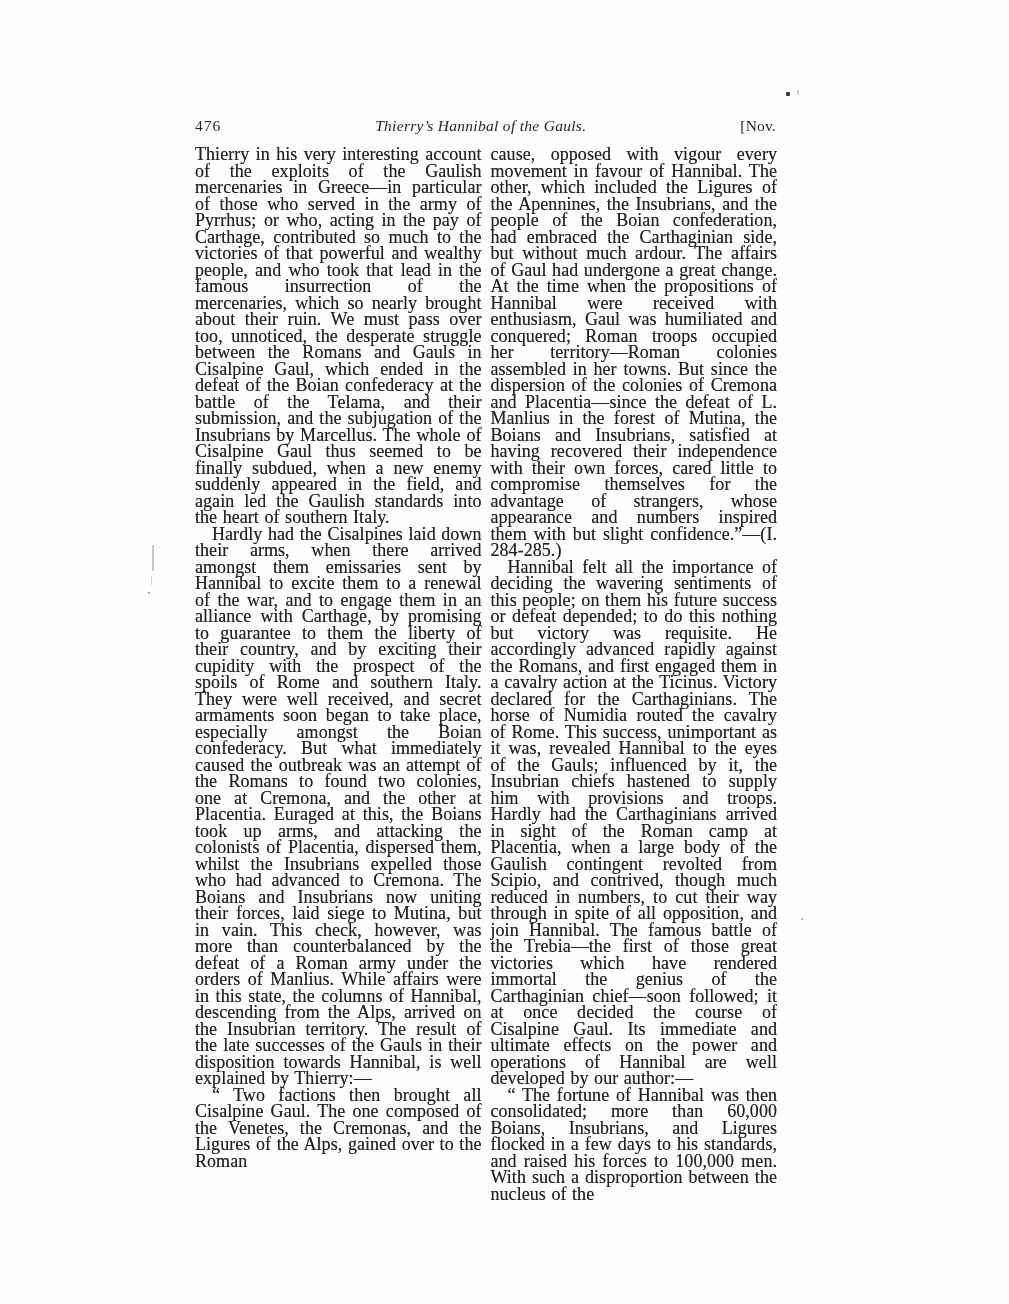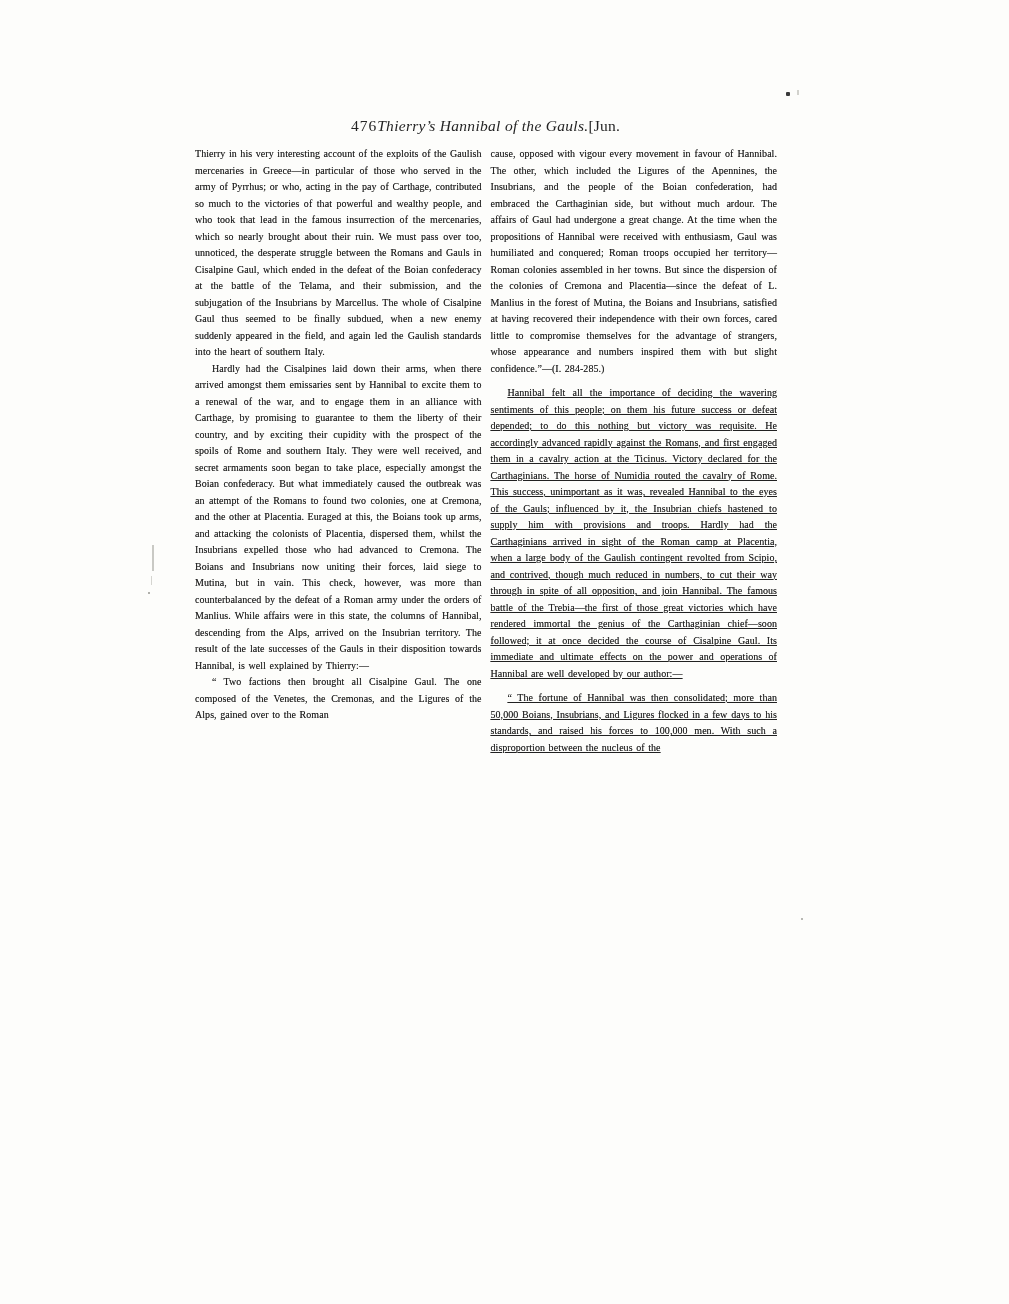--- a/index.html
+++ b/index.html
@@ -15,24 +15,25 @@
     overflow: hidden;
     font-family: "Liberation Serif", "DejaVu Serif", serif;
     color: #212121;
   }
   .header {
     position: absolute;
     left: 195px;
     top: 117px;
     width: 581px;
     display: flex;
-    justify-content: center;
+    justify-content: space-between;
     align-items: baseline;
     font-size: 15.5px;
     color: #242424;
+    gap: 16px;
   }
   .pagenum {
     letter-spacing: 1px;
   }
   .runtitle {
     font-style: italic;
     letter-spacing: 0.3px;
   }
   .issue {
     letter-spacing: 0.2px;
@@ -41,69 +42,67 @@
     position: absolute;
     left: 195px;
     top: 146px;
     width: 582px;
     display: flex;
     gap: 9px;
   }
   .col {
     width: 286.5px;
     text-align: justify;
-    font-size: 10px;
+    font-size: 18px;
     line-height: 16.5px;
     letter-spacing: 0.05px;
     word-spacing: 1px;
     text-shadow: 0 0 0.45px rgba(25,25,25,0.55);
   }
   .para {
     margin: 0;
     padding: 0;
   }
   .indent {
     text-indent: 17px;
   }
   .gap {
-    margin-top: 8px;
-    text-decoration: underline;
   }
   
   .artifact {
     position: absolute;
   }
   .speck-a { left: 786px; top: 92px; width: 4px; height: 4px; background: #3a3a3a; border-radius: 1px; }
   .speck-b { left: 797px; top: 90px; width: 2px; height: 5px; background: #d2d2cd; }
   .vmark-a { left: 152px; top: 545px; width: 2px; height: 26px; background: #c9c9c4; }
   .vmark-b { left: 151px; top: 576px; width: 1px; height: 9px; background: #d5d5d0; }
   .speck-c { left: 148px; top: 592px; width: 2px; height: 2px; background: #b0b0ab; }
   .speck-d { left: 801px; top: 918px; width: 2px; height: 2px; background: #b8b8b3; }
 </style>
 </head>
 <body>
 
 <div class="sheet">
 
   <div class="header">
     <span class="pagenum">476</span>
     <span class="runtitle">Thierry’s Hannibal of the Gauls.</span>
-    <span class="issue">[Jun.</span>
+    <span class="issue">[Nov.</span>
   </div>
 
   <div class="text-block">
     <div class="col">
       <p class="para">Thierry in his very interesting account of the exploits of the Gaulish mercenaries in Greece—in particular of those who served in the army of Pyrrhus; or who, acting in the pay of Carthage, contributed so much to the victories of that powerful and wealthy people, and who took that lead in the famous insurrection of the mercenaries, which so nearly brought about their ruin.  We must pass over too, unnoticed, the desperate struggle between the Romans and Gauls in Cisalpine Gaul, which ended in the defeat of the Boian confederacy at the battle of the Telama, and their submission, and the subjugation of the Insubrians by Marcellus.  The whole of Cisalpine Gaul thus seemed to be finally subdued, when a new enemy suddenly appeared in the field, and again led the Gaulish standards into the heart of southern Italy.</p>
       <p class="para indent">Hardly had the Cisalpines laid down their arms, when there arrived amongst them emissaries sent by Hannibal to excite them to a renewal of the war, and to engage them in an alliance with Carthage, by promising to guarantee to them the liberty of their country, and by exciting their cupidity with the prospect of the spoils of Rome and southern Italy.  They were well received, and secret armaments soon began to take place, especially amongst the Boian confederacy.  But what immediately caused the outbreak was an attempt of the Romans to found two colonies, one at Cremona, and the other at Placentia.  Euraged at this, the Boians took up arms, and attacking the colonists of Placentia, dispersed them, whilst the Insubrians expelled those who had advanced to Cremona.  The Boians and Insubrians now uniting their forces, laid siege to Mutina, but in vain.  This check, however, was more than counterbalanced by the defeat of a Roman army under the orders of Manlius.  While affairs were in this state, the columns of Hannibal, descending from the Alps, arrived on the Insubrian territory.  The result of the late successes of the Gauls in their disposition towards Hannibal, is well explained by Thierry:—</p>
       <p class="para indent">“ Two factions then brought all Cisalpine Gaul.  The one composed of the Venetes, the Cremonas, and the Ligures of the Alps, gained over to the Roman</p>
     </div>
     <div class="col">
       <p class="para">cause, opposed with vigour every movement in favour of Hannibal.  The other, which included the Ligures of the Apennines, the Insubrians, and the people of the Boian confederation, had embraced the Carthaginian side, but without much ardour.  The affairs of Gaul had undergone a great change.  At the time when the propositions of Hannibal were received with enthusiasm, Gaul was humiliated and conquered; Roman troops occupied her territory—Roman colonies assembled in her towns.  But since the dispersion of the colonies of Cremona and Placentia—since the defeat of L. Manlius in the forest of Mutina, the Boians and Insubrians, satisfied at having recovered their independence with their own forces, cared little to compromise themselves for the advantage of strangers, whose appearance and numbers inspired them with but slight confidence.”—(I. 284-285.)</p>
       <p class="para indent gap">Hannibal felt all the importance of deciding the wavering sentiments of this people; on them his future success or defeat depended; to do this nothing but victory was requisite.  He accordingly advanced rapidly against the Romans, and first engaged them in a cavalry action at the Ticinus.  Victory declared for the Carthaginians.  The horse of Numidia routed the cavalry of Rome.  This success, unimportant as it was, revealed Hannibal to the eyes of the Gauls; influenced by it, the Insubrian chiefs hastened to supply him with provisions and troops.  Hardly had the Carthaginians arrived in sight of the Roman camp at Placentia, when a large body of the Gaulish contingent revolted from Scipio, and contrived, though much reduced in numbers, to cut their way through in spite of all opposition, and join Hannibal.  The famous battle of the Trebia—the first of those great victories which have rendered immortal the genius of the Carthaginian chief—soon followed; it at once decided the course of Cisalpine Gaul.  Its immediate and ultimate effects on the power and operations of Hannibal are well developed by our author:—</p>
-      <p class="para indent gap">“ The fortune of Hannibal was then consolidated; more than 50,000 Boians, Insubrians, and Ligures flocked in a few days to his standards, and raised his forces to 100,000 men.  With such a disproportion between the nucleus of the</p>
+      <p class="para indent gap">“ The fortune of Hannibal was then consolidated; more than 60,000 Boians, Insubrians, and Ligures flocked in a few days to his standards, and raised his forces to 100,000 men.  With such a disproportion between the nucleus of the</p>
     </div>
   </div>
 
   <div class="artifact speck-a"></div>
   <div class="artifact speck-b"></div>
   <div class="artifact vmark-a"></div>
   <div class="artifact vmark-b"></div>
   <div class="artifact speck-c"></div>
   <div class="artifact speck-d"></div>
 

